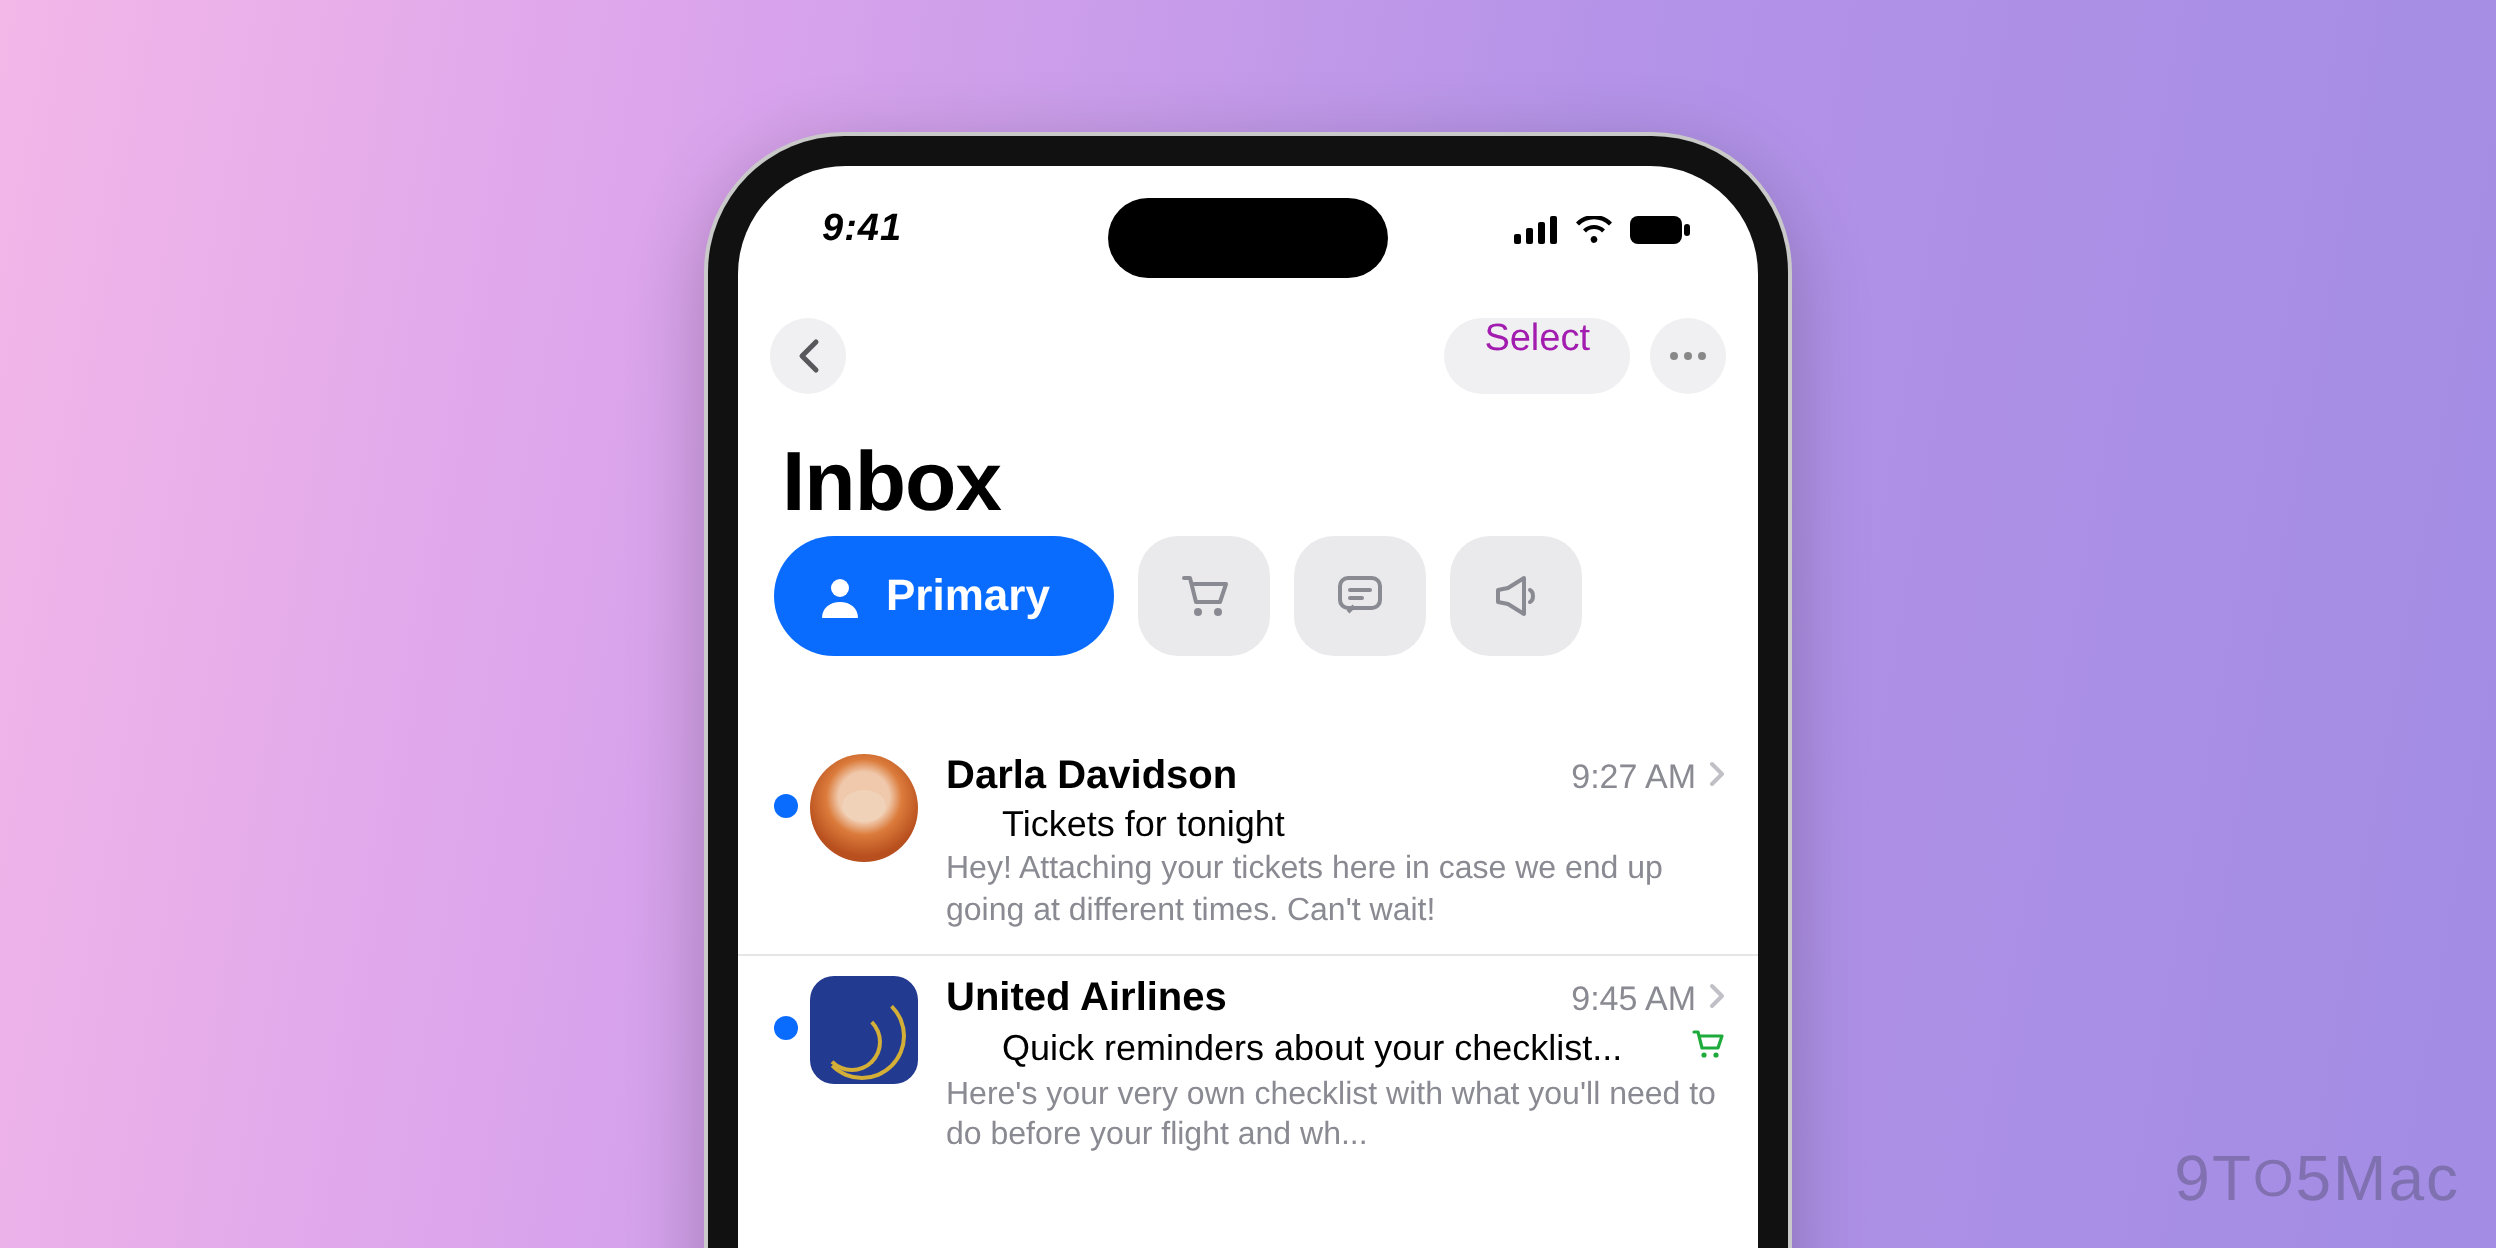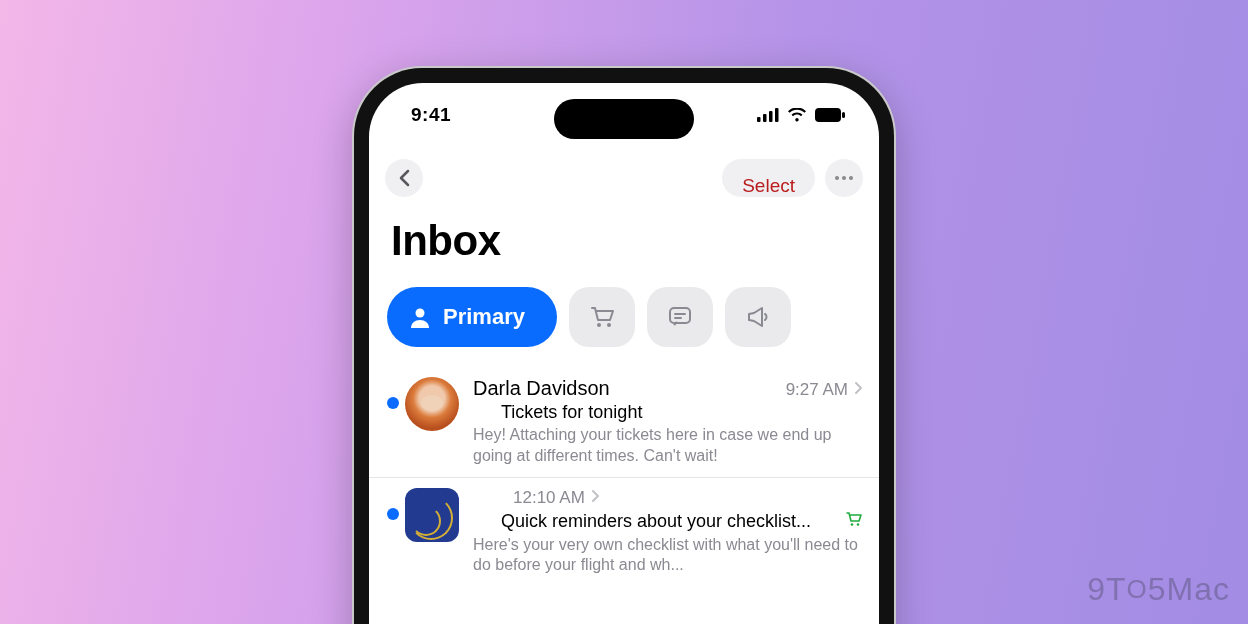--- a/index.html
+++ b/index.html
@@ -58,21 +58,21 @@
     top: 0; left: 0; right: 0;
     height: 64px;
     display: flex;
     align-items: center;
     justify-content: space-between;
     padding: 0 34px 0 42px;
     font-size: 19px;
     font-weight: 600;
     z-index: 2;
   }
-  .status-time { letter-spacing: 0.5px; }
+  .status-time { letter-spacing: 0.5px; font-style: italic; }
   .status-icons { display: flex; align-items: center; gap: 8px; }
   .status-icons svg { display: block; }
   
   .nav-row {
     position: absolute;
     top: 72px;
     left: 0; right: 0;
     height: 46px;
     display: flex;
     align-items: center;
@@ -84,23 +84,23 @@
     border-radius: 50%;
     background: #f0f0f2;
     color: #4a4a50;
   }
   .nav-spacer { flex: 1; }
   .select-btn {
     height: 38px;
     padding: 0 20px;
     border-radius: 19px;
     background: #f0f0f2;
-    color: #b91c1c;
+    color: #a21caf;
     font-size: 19px;
-    display: flex; align-items: flex-end;
+    display: flex; align-items: flex-start;
     margin-right: 10px;
   }
   .more-btn {
     width: 38px; height: 38px;
     border-radius: 50%;
     background: #f0f0f2;
     display: flex; align-items: center; justify-content: center;
     color: #787880;
     font-size: 18px;
     letter-spacing: 2px;
@@ -111,21 +111,21 @@
     top: 134px;
     left: 22px;
     font-size: 42px;
     font-weight: 700;
     letter-spacing: -0.5px;
     color: #000;
   }
   
   .cat-row {
     position: absolute;
-    top: 204px;
+    top: 185px;
     left: 18px; right: 18px;
     display: flex;
     gap: 12px;
     align-items: flex-end;
   }
   .cat-primary {
     background: #0a6cff;
     color: #fff;
     height: 60px;
     border-radius: 30px;
@@ -199,21 +199,21 @@
     border-top-color: transparent;
   }
   .avatar-united::before { width:40px; height:40px; left:4px; top:8px; }
   .avatar-united::after { width:26px; height:26px; left:6px; top:18px; }
   .msg-body { flex: 1; min-width: 0; }
   .msg-top {
     display: flex; align-items: baseline;
   }
   .msg-sender {
     font-size: 20px;
-    font-weight: 400;
+    font-weight: 700;
     color: #000;
     flex: 1;
     white-space: nowrap; overflow: hidden; text-overflow: ellipsis;
   }
   .msg-time {
     font-size: 17px;
     color: #8a8a92;
     margin-right: 6px;
     margin-left: 40px;
   }
@@ -350,21 +350,22 @@
           </div>
         </div>
 
         <div class="msg-item" style="border-bottom:none">
           <div class="msg-dotcol">
               <div class="unread-dot"></div>
             </div>
           <div class="msg-avatar avatar-united"></div>
           <div class="msg-body">
             <div class="msg-top">
-              <div class="msg-time">12:10 AM</div>
+              <div class="msg-sender">United Airlines</div>
+              <div class="msg-time">9:45 AM</div>
               <span class="msg-chevron">
                 <svg width="9" height="14" viewBox="0 0 9 14">
                     <path d="M2 2l5 5-5 5" stroke="#c0c0c6" stroke-width="2" fill="none" stroke-linecap="round" stroke-linejoin="round"></path>
                   </svg>
               </span>
             </div>
             <div class="msg-subject">
               <span style="overflow:hidden;text-overflow:ellipsis;white-space:nowrap;">Quick reminders about your checklist...</span>
               <span class="cart-badge">
                 <svg width="18" height="18" viewBox="0 0 18 18">

